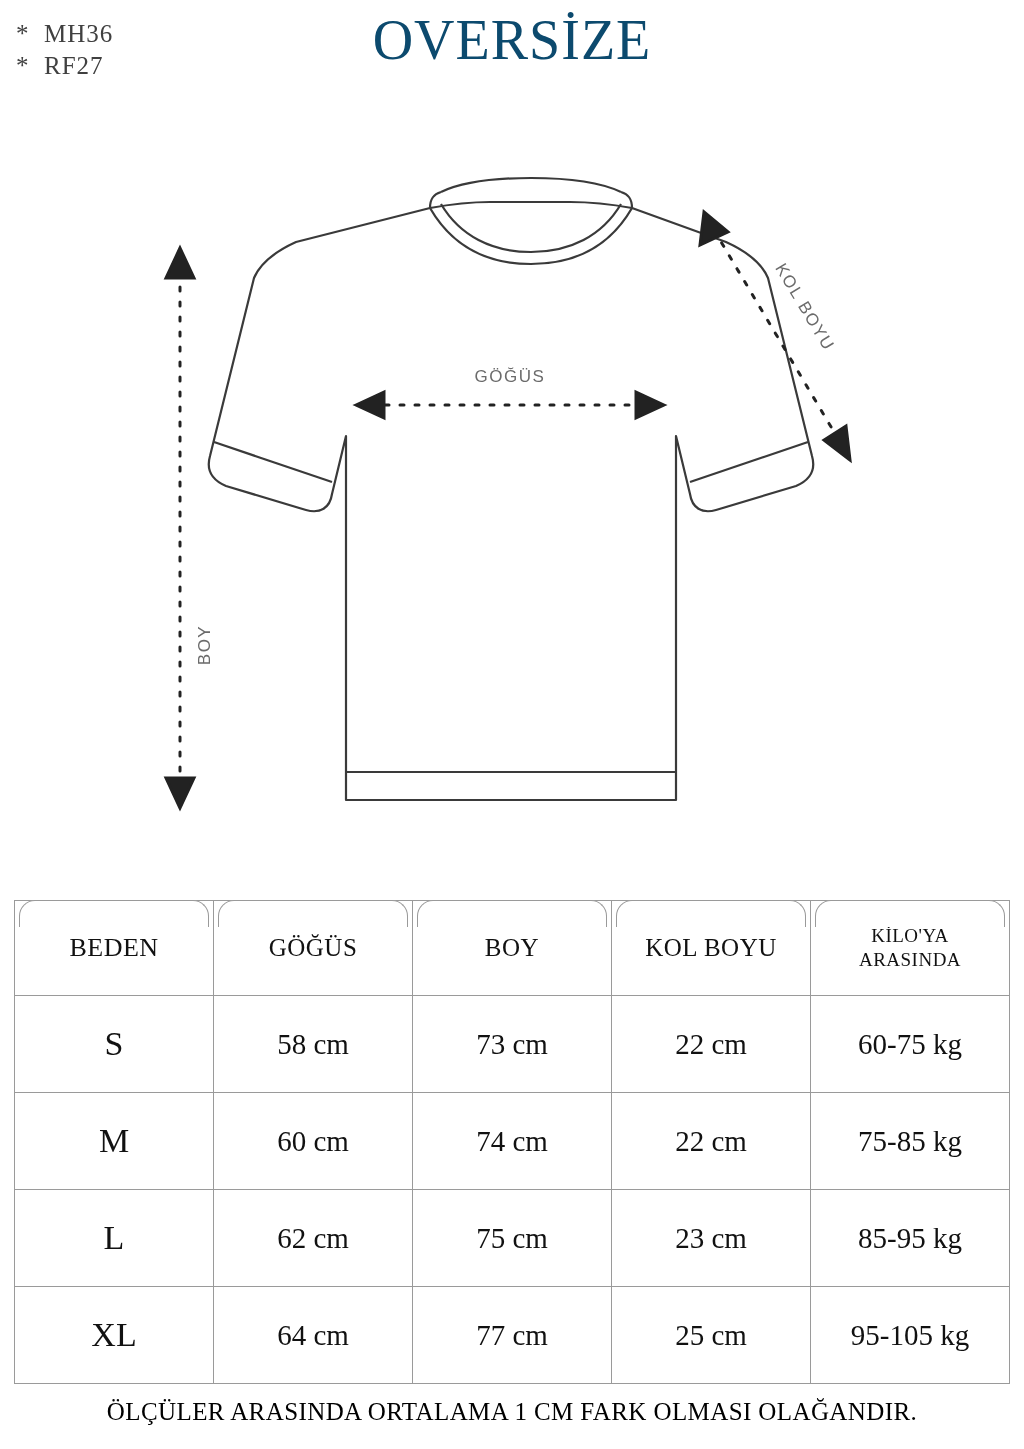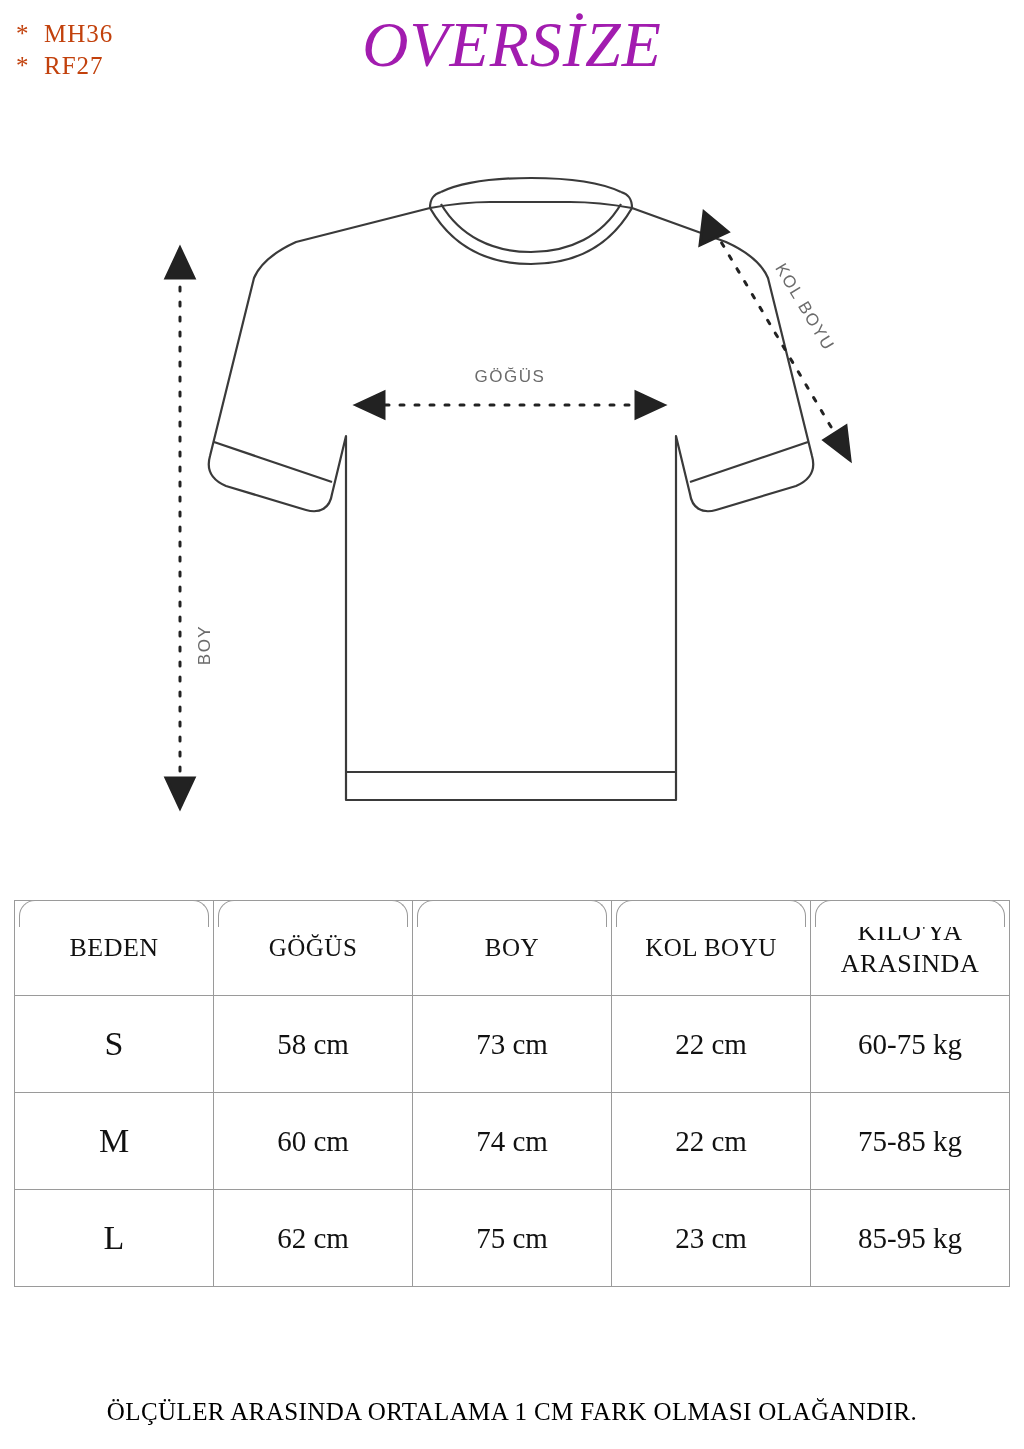--- a/index.html
+++ b/index.html
@@ -18,36 +18,35 @@
 
   
   .codes {
     position: absolute;
     top: 18px;
     left: 16px;
     font-family: "Liberation Serif", serif;
     font-size: 25px;
     line-height: 1.28;
     letter-spacing: 1px;
-    color: #c2410c;
+    color: #404040;
   }
   .codes div { white-space: pre; }
 
   .main-title {
     position: absolute;
     top: 8px;
     left: 0;
     width: 1024px;
     text-align: center;
     font-family: "Liberation Serif", serif;
-    font-size: 64px;
+    font-size: 56px;
     letter-spacing: 1px;
-    color: #a21caf;
+    color: #0c4a6e;
     font-weight: 400;
-    font-style: italic;
   }
 
   
   .illustration {
     position: absolute;
     top: 160px;
     left: 0;
     width: 1024px;
     height: 720px;
   }
@@ -80,21 +79,21 @@
     color: #111111;
   }
   table.size-table thead th {
     height: 92px;
     font-weight: 400;
     font-size: 25px;
     letter-spacing: 0.5px;
     vertical-align: middle;
   }
   table.size-table thead th.c0 { font-size: 26px; }
-  table.size-table thead th.c4 { font-size: 26px; line-height: 1.25; }
+  table.size-table thead th.c4 { font-size: 19px; line-height: 1.25; }
   table.size-table tbody td {
     height: 94px;
     vertical-align: middle;
   }
   td.size-cell { font-size: 34px; }
   td.val-cell  { font-size: 29px; }
 
   
   thead tr th { position: relative; }
   thead tr th .tabtop {
@@ -228,17 +227,24 @@
         <td class="val-cell">22 cm</td>
         <td class="val-cell">75-85 kg</td>
       </tr>
       <tr>
         <td class="size-cell">L</td>
         <td class="val-cell">62 cm</td>
         <td class="val-cell">75 cm</td>
         <td class="val-cell">23 cm</td>
         <td class="val-cell">85-95 kg</td>
       </tr>
+      <tr>
+        <td class="size-cell">XL</td>
+        <td class="val-cell">64 cm</td>
+        <td class="val-cell">77 cm</td>
+        <td class="val-cell">25 cm</td>
+        <td class="val-cell">95-105 kg</td>
+      </tr>
     </tbody>
   </table>
 </div>
 
 <div class="footnote">ÖLÇÜLER ARASINDA ORTALAMA 1 CM FARK OLMASI OLAĞANDIR.</div>
 
 </body></html>

